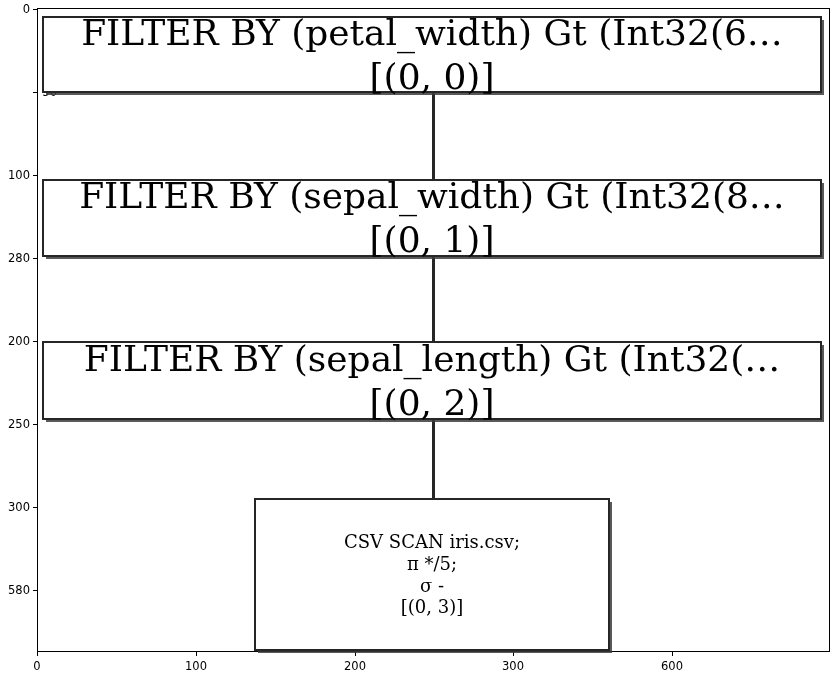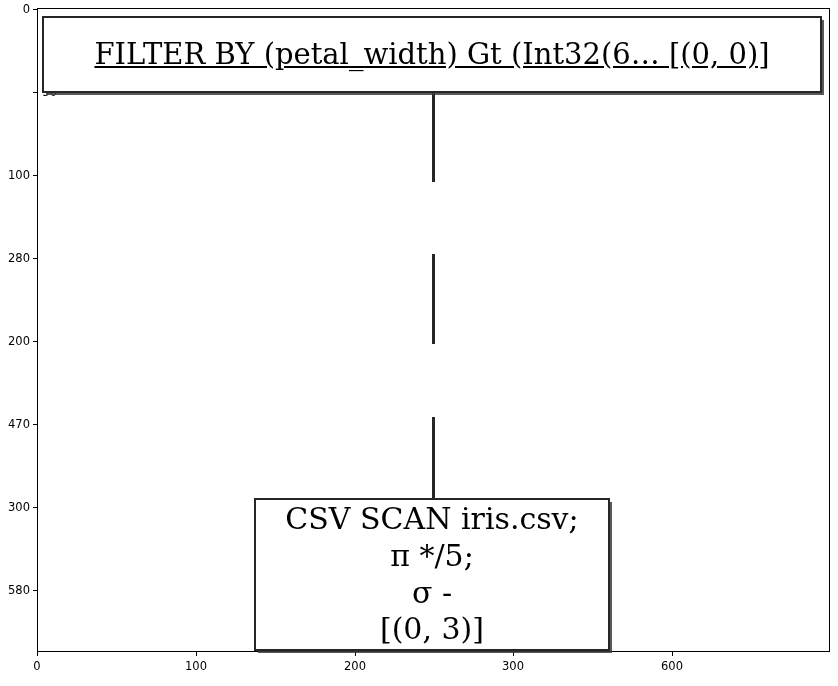--- a/index.html
+++ b/index.html
@@ -76,25 +76,24 @@
     font-family: "DejaVu Serif", serif;
     color: #000000;
     z-index: 3;
   }
   .node-label {
     line-height: 1.22;
     white-space: pre-line;
     padding: 0 6px;
   }
   .node-filter .node-label {
-    font-size: 29px;
-    text-decoration: underline;
+    font-size: 36px;
   }
   .node-scan .node-label {
-    font-size: 30px;
+    font-size: 18px;
   }
 
   
   .edge {
     position: absolute;
     background: #262626;
     width: 3px;
     z-index: 1;
   }
 </style>
@@ -109,21 +108,21 @@
   <div class="ticklabel ticklabel-y" style="top:9px;">0</div>
   <div class="tick tick-y" style="top:92px;"></div>
   <div class="ticklabel ticklabel-y" style="top:92px;margin-left:27px;">50</div>
   <div class="tick tick-y" style="top:175px;"></div>
   <div class="ticklabel ticklabel-y" style="top:175px;">100</div>
   <div class="tick tick-y" style="top:258px;"></div>
   <div class="ticklabel ticklabel-y" style="top:258px;">280</div>
   <div class="tick tick-y" style="top:341px;"></div>
   <div class="ticklabel ticklabel-y" style="top:341px;">200</div>
   <div class="tick tick-y" style="top:424px;"></div>
-  <div class="ticklabel ticklabel-y" style="top:424px;">470</div>
+  <div class="ticklabel ticklabel-y" style="top:424px;">250</div>
   <div class="tick tick-y" style="top:507px;"></div>
   <div class="ticklabel ticklabel-y" style="top:507px;">300</div>
   <div class="tick tick-y" style="top:590px;"></div>
   <div class="ticklabel ticklabel-y" style="top:590px;">580</div>
 
   <div class="tick tick-x" style="left:37px;"></div>
   <div class="ticklabel ticklabel-x" style="left:37px;">0</div>
   <div class="tick tick-x" style="left:196px;"></div>
   <div class="ticklabel ticklabel-x" style="left:196px;">100</div>
   <div class="tick tick-x" style="left:355px;"></div>
@@ -134,21 +133,27 @@
   <div class="ticklabel ticklabel-x" style="left:672px;">600</div>
 
   <div class="edge" style="left:432px; top:90px;  height:92px;"></div>
   <div class="edge" style="left:432px; top:254px; height:90px;"></div>
   <div class="edge" style="left:432px; top:417px; height:84px;"></div>
 
   <div class="node node-filter" style="left:42px; top:16px; width:780px; height:77px;">
     <div class="node-label">FILTER BY (petal_width) Gt (Int32(6… [(0, 0)]</div>
   </div>
 
+  <div class="node node-filter" style="left:42px; top:179px; width:780px; height:78px;">
+    <div class="node-label">FILTER BY (sepal_width) Gt (Int32(8… [(0, 1)]</div>
+  </div>
 
+  <div class="node node-filter" style="left:42px; top:341px; width:780px; height:79px;">
+    <div class="node-label">FILTER BY (sepal_length) Gt (Int32(… [(0, 2)]</div>
+  </div>
 
   <div class="node node-scan" style="left:254px; top:498px; width:356px; height:153px;">
     <div class="node-label">CSV SCAN iris.csv;
 π */5;
 σ -
 [(0, 3)]</div>
   </div>
 
 </div>
 

